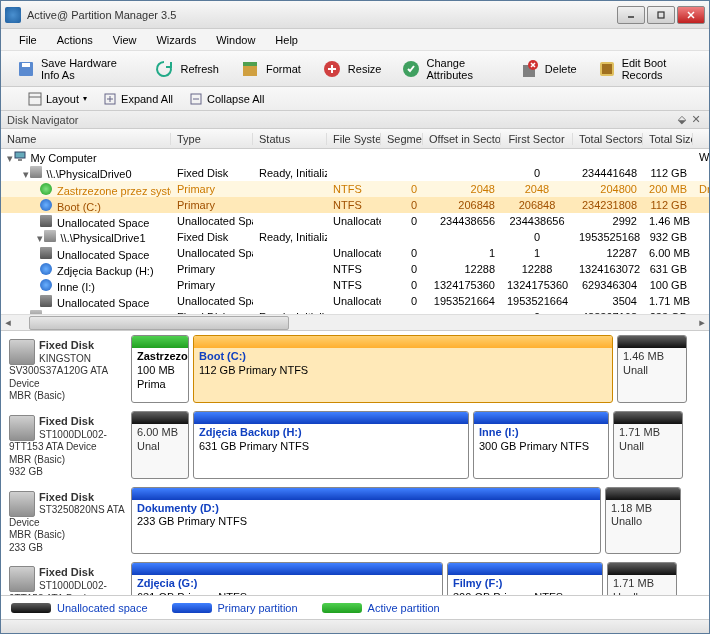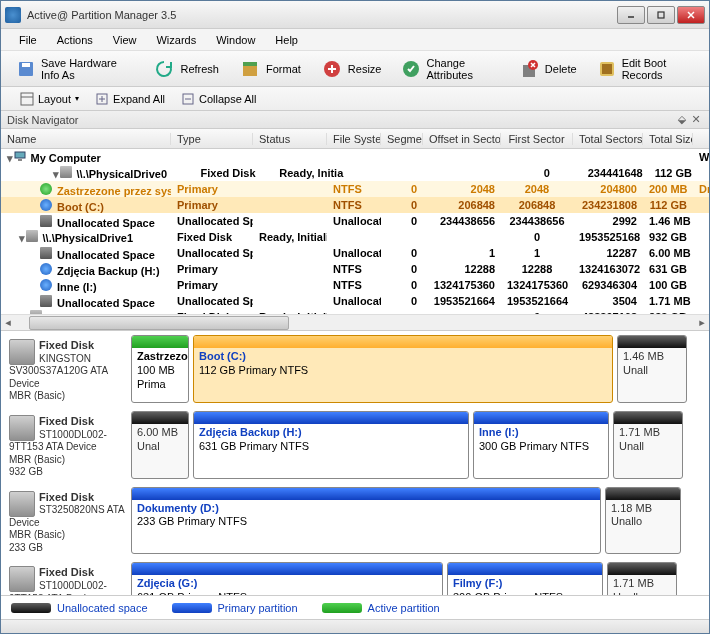--- a/index.html
+++ b/index.html
@@ -19,35 +19,35 @@
 .menubar { height: 22px; background: #f4f4f4; display: flex; align-items: center; padding: 0 8px; border-bottom: 1px solid #e0e0e0; }
 .menubar .menuitem { padding: 3px 10px; cursor: pointer; }
 
 
 .toolbar { height: 36px; background: linear-gradient(#fafafa,#e8e8e8); border-bottom: 1px solid #ccc; display: flex; align-items: center; padding: 0 6px; gap: 2px; }
 .tbtn { display: flex; align-items: center; gap: 5px; padding: 4px 8px; border: 1px solid transparent; border-radius: 3px; cursor: pointer; }
 .tbtn .ticon { width: 22px; height: 22px; display: flex; align-items: center; justify-content: center; }
 .tbtn .ticon svg { width: 20px; height: 20px; }
 
 
-.subtoolbar { height: 24px; background: linear-gradient(#f8f8f8,#eee); border-bottom: 1px solid #ccc; display: flex; align-items: center; padding: 0 12px; gap: 2px; }
+.subtoolbar { height: 24px; background: linear-gradient(#f8f8f8,#eee); border-bottom: 1px solid #ccc; display: flex; align-items: center; padding: 0 20px; gap: 2px; }
 .sbtn { display: flex; align-items: center; gap: 4px; padding: 2px 6px; border: 1px solid transparent; border-radius: 2px; cursor: pointer; }
 .sicon { width: 14px; height: 14px; display: flex; align-items: center; justify-content: center; }
 
 
 .panelhdr { height: 18px; background: linear-gradient(#f0f0f0,#e4e4e4); border-bottom: 1px solid #ccc; display: flex; align-items: center; padding: 0 6px; color: #444; }
 .panelhdr .spacer { flex: 1; }
 .panelhdr .ctl { width: 14px; text-align: center; cursor: pointer; color: #666; }
 
 
 .gridhdr { height: 20px; background: linear-gradient(#fafafa,#e8e8e8); border-bottom: 1px solid #ccc; display: flex; align-items: center; }
 .gridhdr .col { padding: 0 6px; border-right: 1px solid #ddd; white-space: nowrap; overflow: hidden; color: #333; }
 
 
-.gridbody { background: #fff; overflow: hidden; height: 165px; position: relative; font-weight: bold; }
+.gridbody { background: #fff; overflow: hidden; height: 165px; position: relative; }
 .row { height: 16px; display: flex; align-items: center; }
 .row .cell { padding: 0 6px; white-space: nowrap; overflow: hidden; }
 .row.selected { background: #ffe9b8; color: #a05000; }
 .row.highlight { background: #fff7e0; color: #cc7a00; }
 .row .expander { width: 12px; text-align: center; color: #666; cursor: pointer; }
 .row .ricon { width: 14px; height: 14px; margin-right: 4px; display: inline-flex; align-items: center; justify-content: center; }
 .drvicon { width:12px; height:12px; background: linear-gradient(#c0c0c0,#808080); border-radius:1px; }
 .particon-blue { width:12px; height:12px; background: radial-gradient(circle,#6ab0ff,#2060c0); border-radius:50%; }
 .particon-green { width:12px; height:12px; background: radial-gradient(circle,#80e080,#20a020); border-radius:50%; }
 .unallicon { width:12px; height:12px; background: linear-gradient(#999,#555); border-radius:1px; }
@@ -261,21 +261,21 @@
       <div class="cell c-status"></div>
       <div class="cell c-fs"></div>
       <div class="cell c-seg"></div>
       <div class="cell c-offset"></div>
       <div class="cell c-first"></div>
       <div class="cell c-total"></div>
       <div class="cell c-size"></div>
       <div class="cell c-extra">Win</div>
     </div>
     <div class="row">
-      <div class="cell c-name" style="padding-left: 22px; margin-left: 30px;"><span class="expander">▾</span><span class="ricon">
+      <div class="cell c-name" style="padding-left: 22px;"><span class="expander">▾</span><span class="ricon">
           <span class="drvicon"></span>
         </span><span>\\.\PhysicalDrive0</span></div>
       <div class="cell c-type">Fixed Disk</div>
       <div class="cell c-status">Ready, Initialized</div>
       <div class="cell c-fs"></div>
       <div class="cell c-seg"></div>
       <div class="cell c-offset"></div>
       <div class="cell c-first">0</div>
       <div class="cell c-total">234441648</div>
       <div class="cell c-size">112 GB</div>
@@ -317,21 +317,21 @@
       <div class="cell c-status"></div>
       <div class="cell c-fs">Unallocated</div>
       <div class="cell c-seg">0</div>
       <div class="cell c-offset">234438656</div>
       <div class="cell c-first">234438656</div>
       <div class="cell c-total">2992</div>
       <div class="cell c-size">1.46 MB</div>
       <div class="cell c-extra"></div>
     </div>
     <div class="row">
-      <div class="cell c-name" style="padding-left: 18px;"><span class="expander">▾</span><span class="ricon">
+      <div class="cell c-name" style="padding-left: 36px;"><span class="expander">▾</span><span class="ricon">
           <span class="drvicon"></span>
         </span><span>\\.\PhysicalDrive1</span></div>
       <div class="cell c-type">Fixed Disk</div>
       <div class="cell c-status">Ready, Initialized</div>
       <div class="cell c-fs"></div>
       <div class="cell c-seg"></div>
       <div class="cell c-offset"></div>
       <div class="cell c-first">0</div>
       <div class="cell c-total">1953525168</div>
       <div class="cell c-size">932 GB</div>

